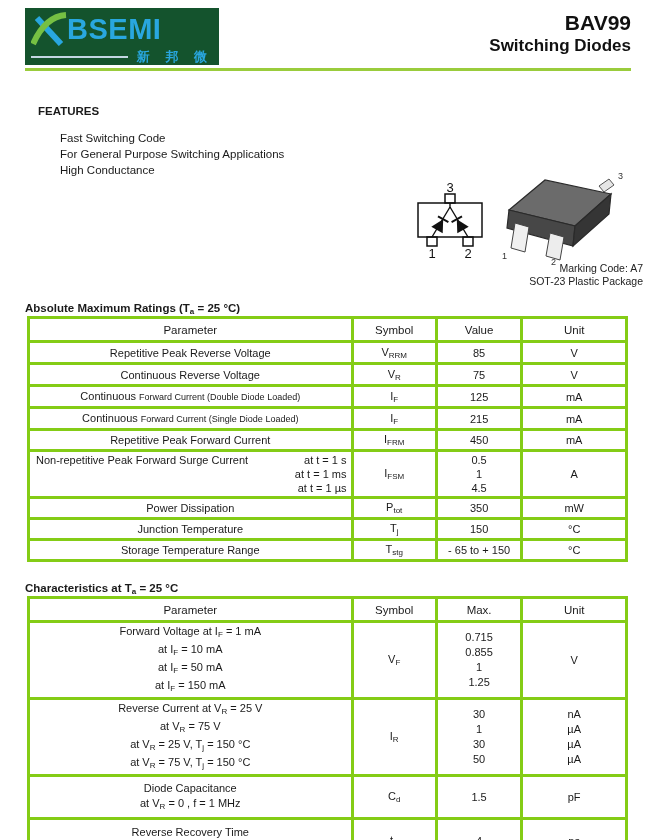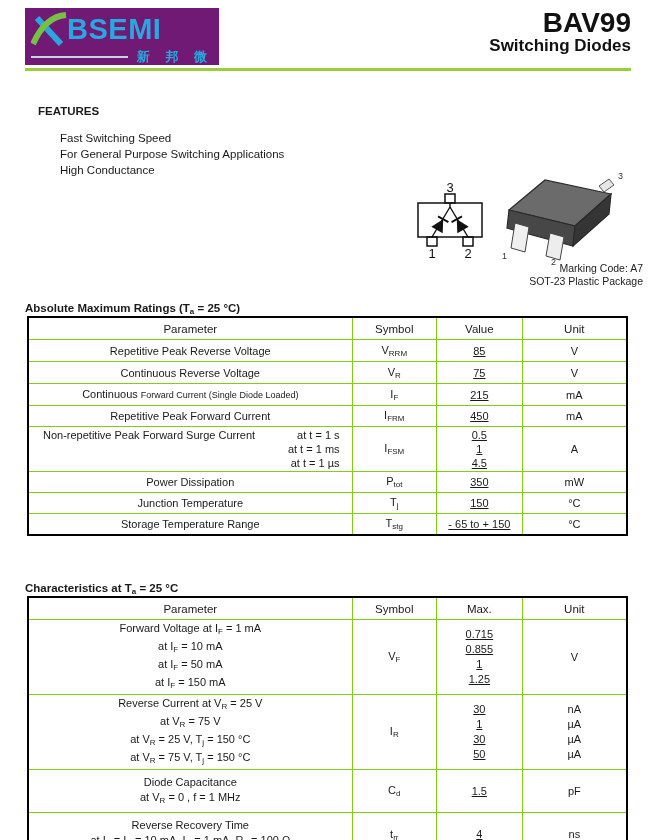--- a/index.html
+++ b/index.html
@@ -1,28 +1,28 @@
 <!DOCTYPE html>
 <html><head>
 <meta charset="utf-8">
 <style>
   html,body{margin:0;padding:0;background:#fff;}
   .page{position:relative;width:656px;height:840px;background:#ffffff;
         font-family:"Liberation Sans",sans-serif;color:#1a1a1a;overflow:hidden;}
 
   
   .logo-block{position:absolute;left:25px;top:8px;width:194px;height:57px;
-              background:#701a75;padding:2px 6px 0 6px;box-sizing:border-box;}
+              background:#14532d;padding:2px 6px 0 6px;box-sizing:border-box;}
   .logo-row1{display:flex;align-items:flex-end;height:36px;}
   .logo-brand{font-size:29px;font-weight:bold;color:#29a7df;letter-spacing:.5px;line-height:34px;}
   .logo-row2{display:flex;align-items:center;margin-top:2px;}
   .logo-rule{flex:1;height:2px;background:#c3d6e2;margin-right:9px;}
   .logo-cn{font-size:13px;font-weight:bold;color:#29a7df;letter-spacing:6px;}
   .doc-titles{position:absolute;right:25px;top:11px;text-align:right;}
-  .part-number{font-size:28px;font-weight:bold;color:#111;line-height:24px;}
+  .part-number{font-size:21px;font-weight:bold;color:#111;line-height:24px;}
   .doc-subtitle{font-size:17px;font-weight:bold;color:#111;line-height:22px;}
   .green-line{position:absolute;left:25px;top:68px;width:606px;height:3px;}
 
   
   .features{position:absolute;left:38px;top:105px;}
   .features-title{font-size:11.5px;font-weight:bold;margin-bottom:13px;}
   .feature-item{font-size:11.5px;line-height:16px;margin-left:22px;}
 
   
   .pkg-symbol{position:absolute;left:404px;top:181px;}
@@ -32,29 +32,29 @@
 
   
   .tbl-title{position:absolute;left:25px;font-size:11.5px;font-weight:bold;}
   #amr-title{top:302px;}
   #char-title{top:582px;}
   .tbl-wrap{position:absolute;left:27px;width:601px;}
   #amr-table-wrap{top:316px;}
   #char-table-wrap{top:596px;}
   table.spec-table{border-collapse:collapse;width:601px;table-layout:fixed;
                    font-size:11px;border:2px solid #000;}
-  table.spec-table th, table.spec-table td{border:1px solid #84cc16;text-align:center;
-                   vertical-align:middle;padding:1px 8px;}
+  table.spec-table th, table.spec-table td{border:3px solid #84cc16;text-align:center;
+                   vertical-align:middle;padding:1px 0;}
   table.spec-table th{font-weight:normal;font-size:11.5px;height:19px;}
   .sub{font-size:8px;vertical-align:-2px;}
   .small-text{font-size:9px;}
   .param div{line-height:14px;}
   .char .param div{line-height:15px;}
   .char .vals div, .char .units div{line-height:15px;}
-  .vals div{line-height:14px;text-decoration:underline;}
+  .vals div{line-height:14px;}
   .surge-line1{display:flex;justify-content:space-between;padding:0 4px 0 6px;}
   .right-line{text-align:right;padding-right:4px;}
 </style>
 </head>
 <body>
 
 <div class="page">
 
   <div class="logo-block">
     <div class="logo-row1">
@@ -72,21 +72,21 @@
 
   <div class="doc-titles">
     <div class="part-number">BAV99</div>
     <div class="doc-subtitle">Switching Diodes</div>
   </div>
 
   <div class="green-line" id="green-line" style="background: rgb(154, 204, 60);"></div>
 
   <div class="features">
     <div class="features-title">FEATURES</div>
-    <div class="feature-item">Fast Switching Speed</div>
+    <div class="feature-item">Fast Switching Code</div>
     <div class="feature-item">For General Purpose Switching Applications</div>
     <div class="feature-item">High Conductance</div>
   </div>
 
   <svg class="pkg-symbol" width="92" height="78" viewBox="0 0 92 78">
     <text x="46" y="11" text-anchor="middle" font-size="13" fill="#111">3</text>
     <rect x="41" y="13" width="10" height="9" fill="none" stroke="#111" stroke-width="1.5"></rect>
     <rect x="14" y="22" width="64" height="34" fill="none" stroke="#111" stroke-width="1.5"></rect>
     <rect x="23" y="56" width="10" height="9" fill="none" stroke="#111" stroke-width="1.5"></rect>
     <rect x="59" y="56" width="10" height="9" fill="none" stroke="#111" stroke-width="1.5"></rect>
@@ -153,20 +153,32 @@
             <td>V<span class="sub">R</span></td>
             <td class="vals">
               <div>75</div>
             </td>
             <td class="units">
               <div>V</div>
             </td>
           </tr>
           <tr style="height: 22px;">
             <td class="param">
+              <div>Continuous <span class="small-text">Forward Current (Double Diode Loaded)</span></div>
+            </td>
+            <td>I<span class="sub">F</span></td>
+            <td class="vals">
+              <div>125</div>
+            </td>
+            <td class="units">
+              <div>mA</div>
+            </td>
+          </tr>
+          <tr style="height: 22px;">
+            <td class="param">
               <div>Continuous <span class="small-text">Forward Current (Single Diode Loaded)</span></div>
             </td>
             <td>I<span class="sub">F</span></td>
             <td class="vals">
               <div>215</div>
             </td>
             <td class="units">
               <div>mA</div>
             </td>
           </tr>

